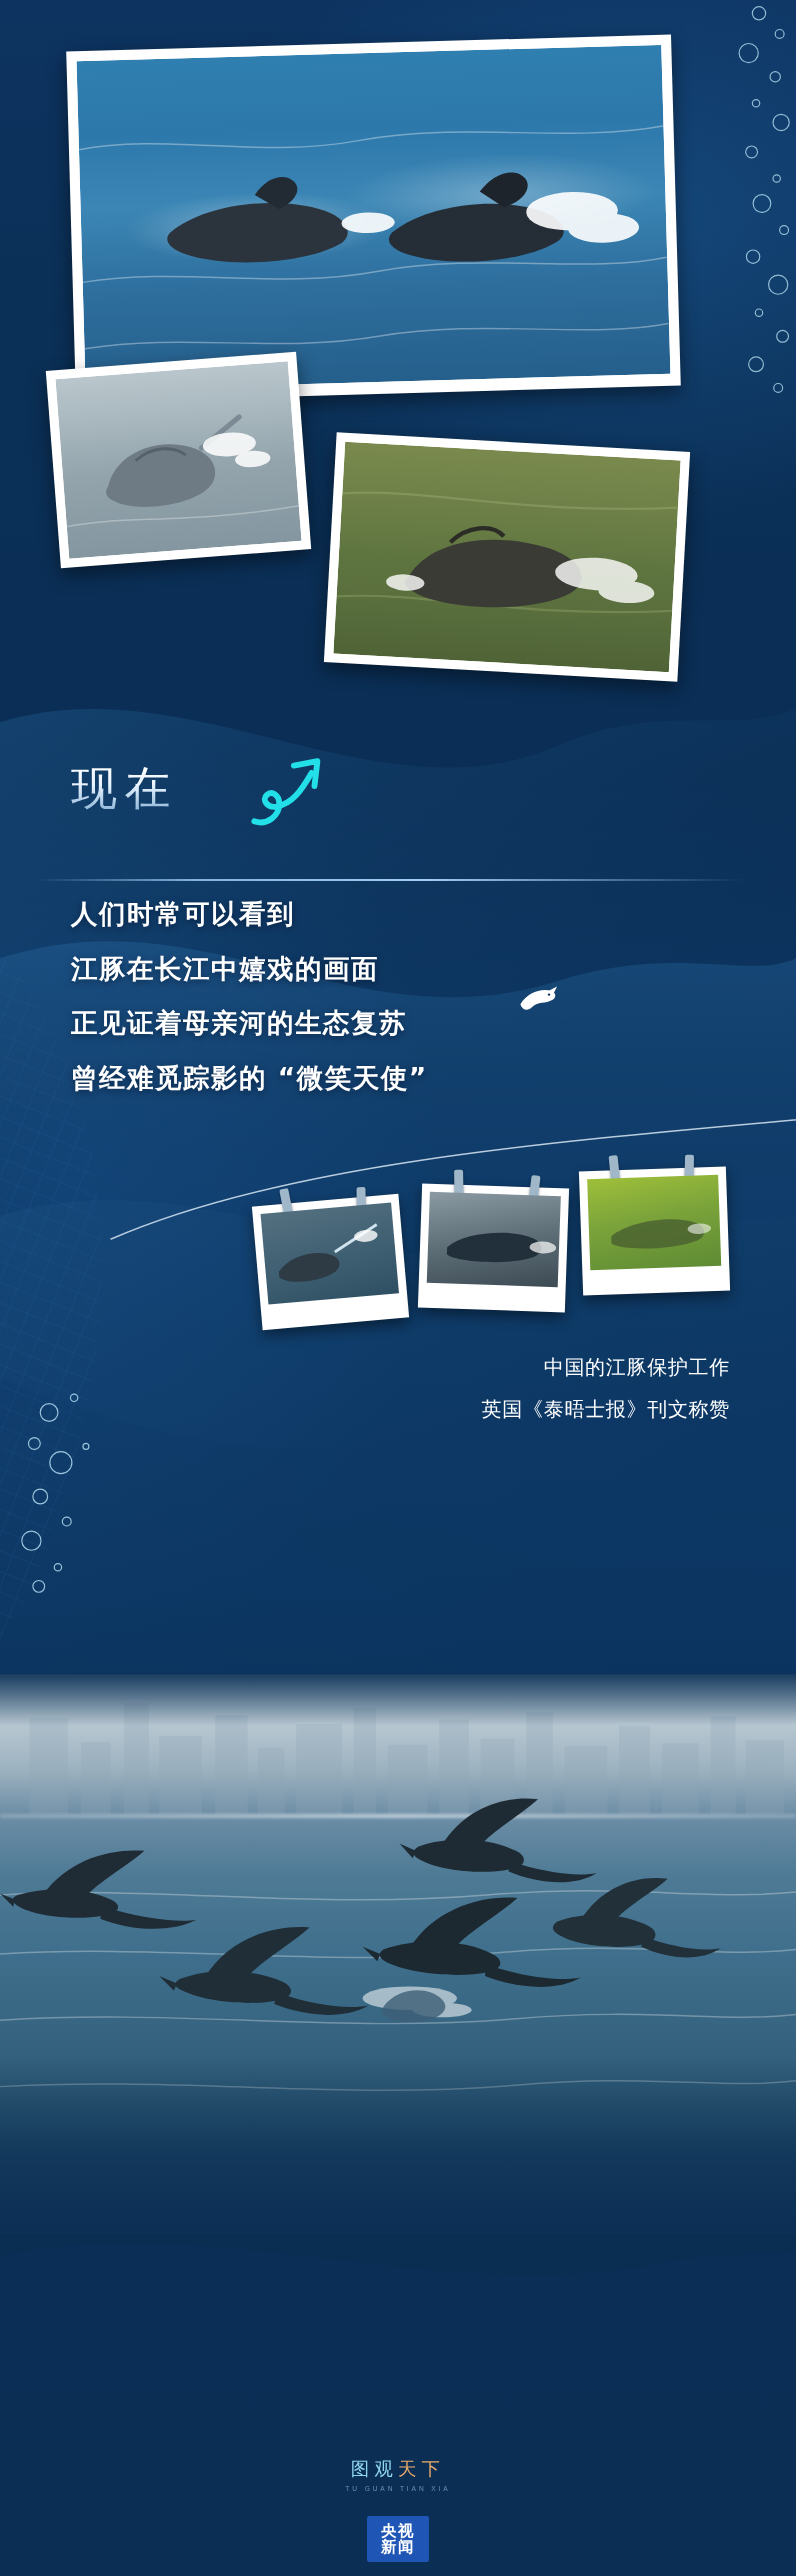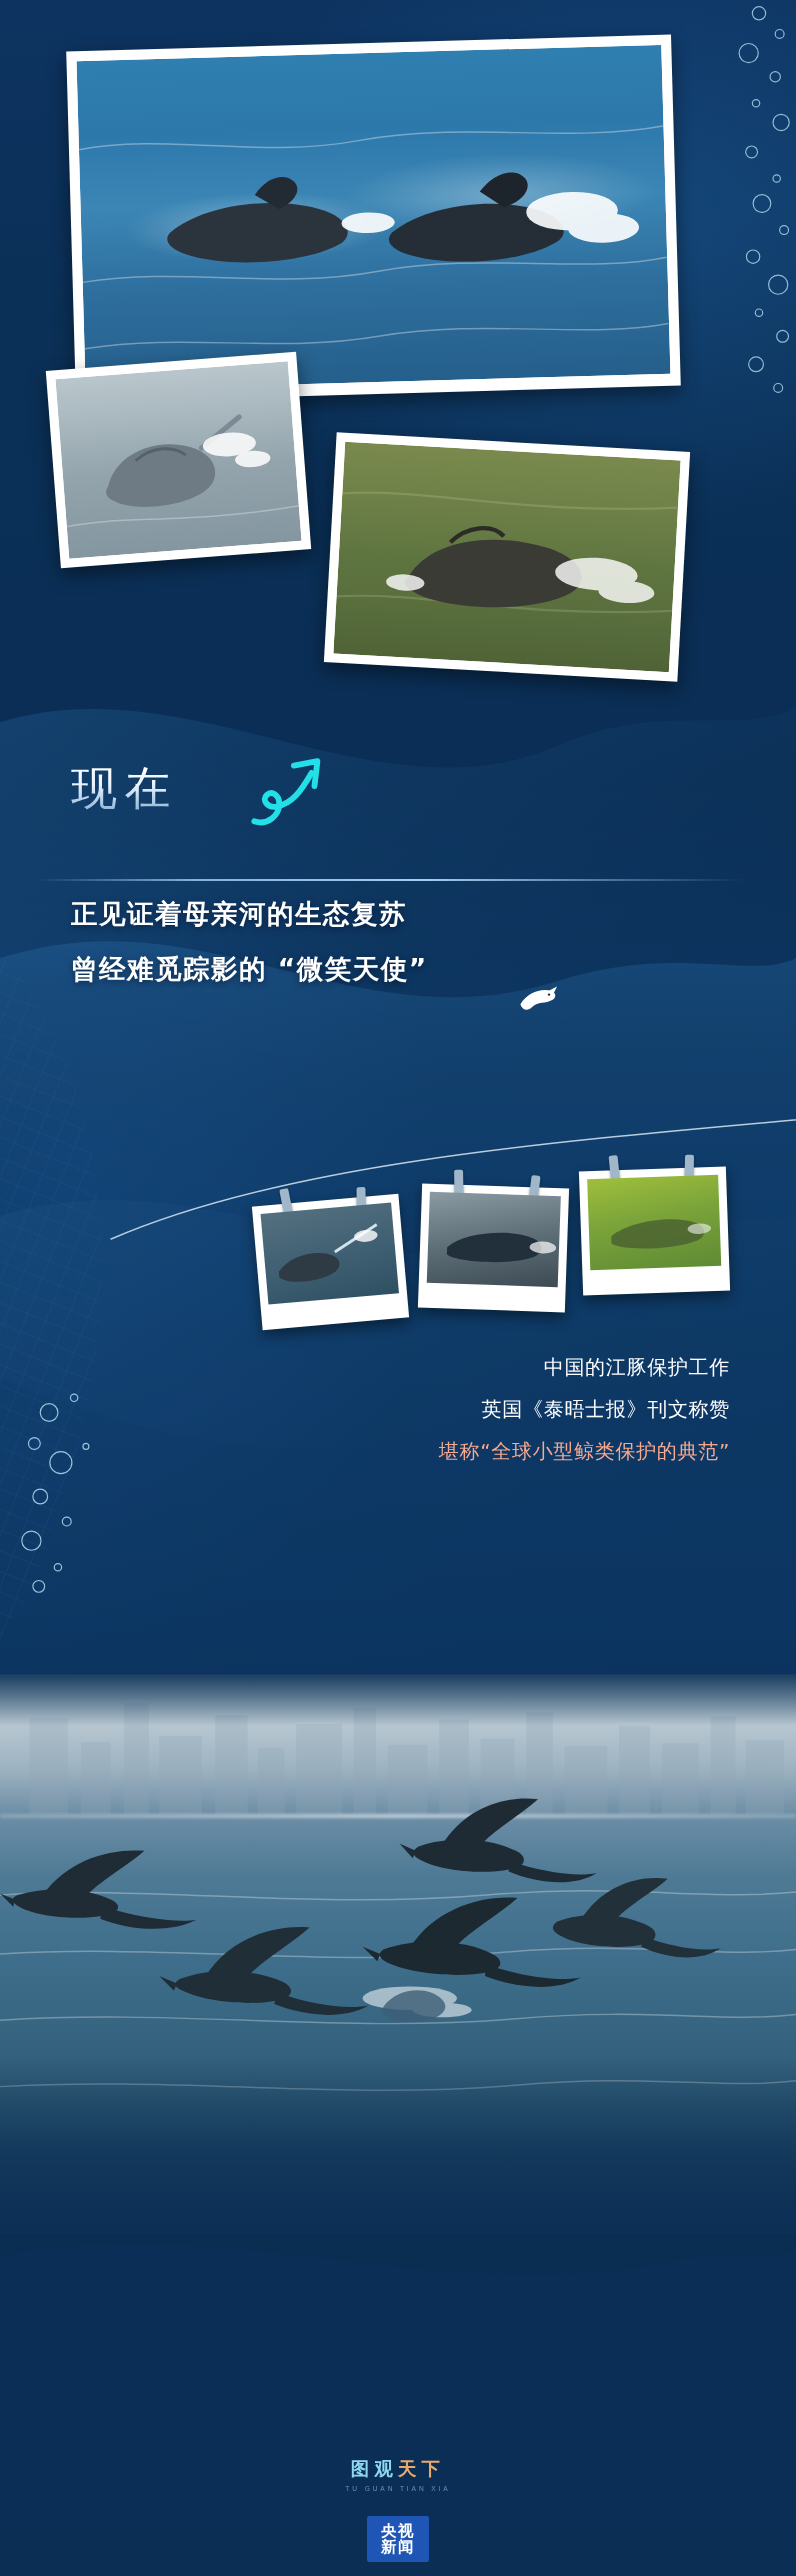--- a/index.html
+++ b/index.html
@@ -102,21 +102,21 @@
   .bp-skyline { position:absolute; left:0; top:0; width:100%; height:140px; opacity:.5; }
   .bp-waterline { position:absolute; left:0; top:140px; width:100%; height:4.4px;
     background:linear-gradient(90deg,rgba(255,255,255,.2),rgba(255,255,255,.55),rgba(255,255,255,.2)); filter:blur(1.5px); }
   .bp-fade { position:absolute; left:0; bottom:0; width:100%; height:177px;
     background:linear-gradient(180deg,rgba(11,47,85,0),rgba(11,47,85,.75) 55%,#0b2f55 100%); }
   .bp-fadetop { position:absolute; left:0; top:0; width:100%; height:52px;
     background:linear-gradient(180deg,rgba(11,47,85,.9),rgba(11,47,85,0)); }
 
   
   .brand-tgtx { position:absolute; left:0; top:2456px; width:796px; text-align:center; }
-  .brand-tgtx .t1 { font-size:18.4px; letter-spacing:5.2px; font-weight:700;
+  .brand-tgtx .t1 { font-size:18.4px; letter-spacing:5.2px; font-weight:400;
     font-family:"DejaVu Sans","Liberation Sans",sans-serif; }
   .brand-tgtx .t1 .c1 { color:#8fd6f0; }
   .brand-tgtx .t1 .c2 { color:#e8a96a; }
   .brand-tgtx .t2 { font-size:6.6px; letter-spacing:2.9px; color:#6d93b4; margin-top:3.7px;
     font-family:"Liberation Sans",sans-serif; }
 
   .cctv { position:absolute; left:50%; top:2516px; transform:translateX(-50%);
     width:62px; height:46px; background:#1f56b5; border-radius:2.2px;
     display:flex; flex-direction:column; align-items:center; justify-content:center; }
   .cctv span { color:#fff; font-size:15.5px; font-weight:700; line-height:1.05; letter-spacing:1.5px;
@@ -245,20 +245,22 @@
 <div class="now-wrap">
   <div class="now-title">现在</div>
   <svg class="arrow-ico" viewBox="0 0 120 108">
     <path d="M10 94 C28 100 44 86 44 70 C44 58 34 52 27 58 C20 64 27 76 40 74 C62 70 74 52 88 28" fill="none" stroke="#23e0e8" stroke-width="8" stroke-linecap="round"></path>
     <path d="M64 18 L96 12 L92 46" fill="none" stroke="#23e0e8" stroke-width="8" stroke-linecap="round" stroke-linejoin="round"></path>
   </svg>
 </div>
 <div class="rule"></div>
 
 <div class="para">
+  <div class="ln">人们时常可以看到</div>
+  <div class="ln">江豚在长江中嬉戏的画面</div>
   <div class="ln">正见证着母亲河的生态复苏</div>
   <div class="ln">曾经难觅踪影的 “微笑天使”</div>
 </div>
 
 <svg class="bird" viewBox="0 0 60 54">
   <path d="M6 34 C16 18 34 12 48 16 C54 18 56 24 50 28 C40 34 30 30 22 38 C16 44 8 42 6 34 Z" fill="#ffffff"></path>
   <path d="M44 16 L56 10 L50 22 Z" fill="#ffffff"></path>
   <circle cx="45" cy="21" r="1.6" fill="#0b2f55"></circle>
 </svg>
 
@@ -316,21 +318,20 @@
     <circle cx="70" cy="184" r="6"></circle>
       <circle cx="22" cy="210" r="13"></circle>
     <circle cx="58" cy="246" r="5"></circle>
       <circle cx="32" cy="272" r="8"></circle>
   </g>
 </svg>
 
 <div class="quote">
   <div class="qln">中国的江豚保护工作</div>
   <div class="qln">英国《泰晤士报》刊文称赞</div>
-  <div class="qln accent">堪称“全球小型鲸类保护的典范”</div>
 </div>
 
 <div class="bottomphoto">
   <svg class="bp-skyline" viewBox="0 0 1080 190" preserveAspectRatio="none">
     <g fill="#8ea5b4" opacity=".55">
       <rect x="40" y="60" width="52" height="130"></rect>
         <rect x="110" y="92" width="40" height="98"></rect>
       <rect x="168" y="40" width="34" height="150"></rect>
         <rect x="216" y="84" width="58" height="106"></rect>
       <rect x="292" y="56" width="44" height="134"></rect>

